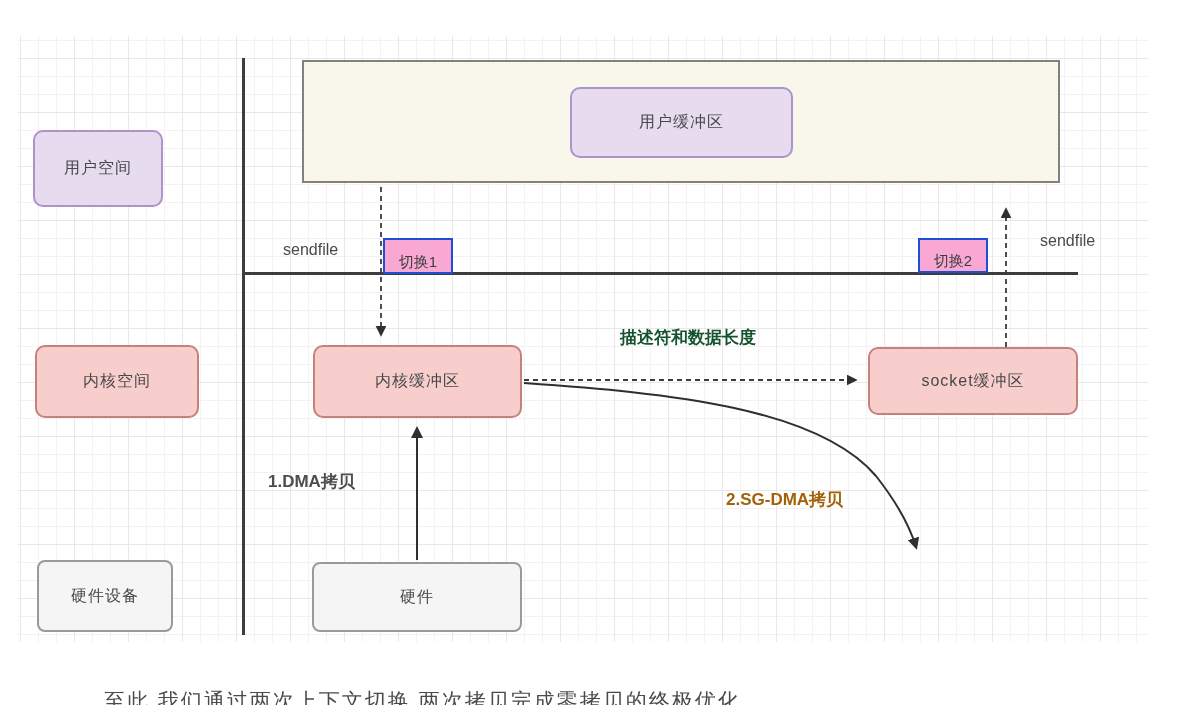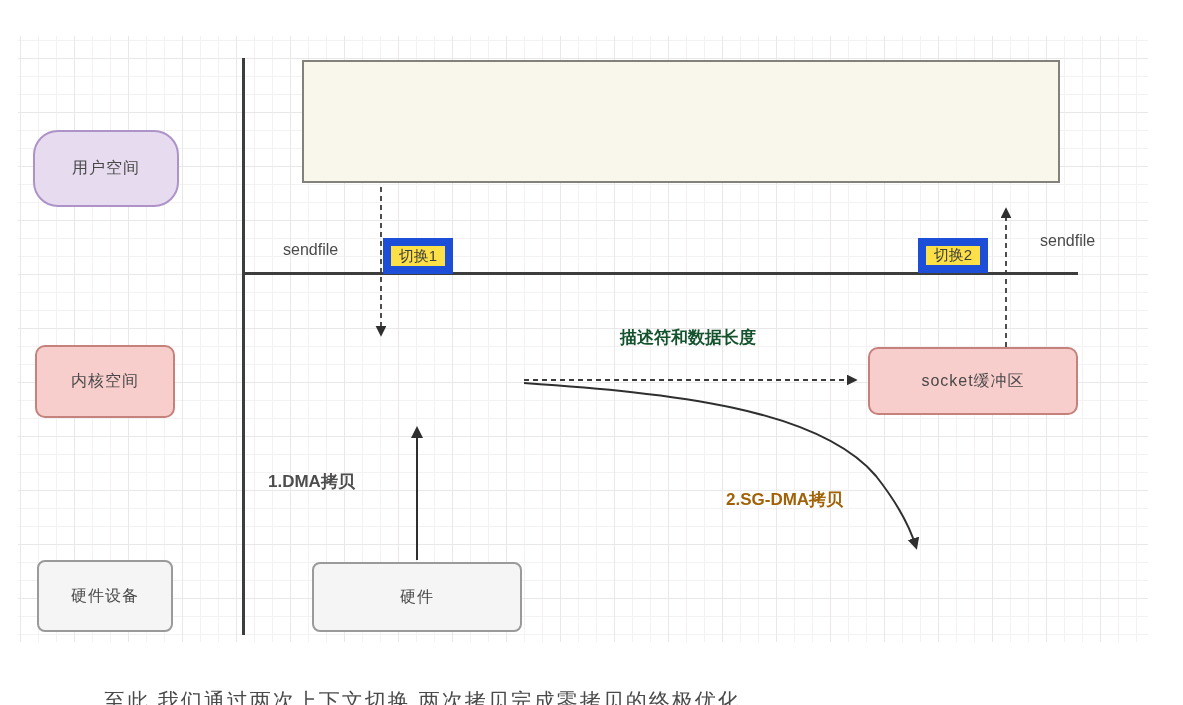--- a/index.html
+++ b/index.html
@@ -34,32 +34,32 @@
   .node {
     position:absolute; display:flex; align-items:center; justify-content:center;
     font-size:16px; color:#484848; border-radius:10px; border:2px solid;
     letter-spacing:1px;
   }
   .purple { background:#e7dcef; border-color:#ad93c8; }
   .pink   { background:#f8cecc; border-color:#c5817c; }
   .gray   { background:#f5f5f5; border-color:#9a9a9a; border-radius:8px; }
 
   .user-buffer    { left:570px; top:87px;  width:223px; height:71px; }
-  .lane-user      { left:33px;  top:130px; width:146px; height:77px;border-radius:25px; }
-  .lane-kernel    { left:35px;  top:345px; width:140px; height:73px; }
+  .lane-user      { left:33px;  top:130px; width:130px; height:77px; }
+  .lane-kernel    { left:35px;  top:345px; width:164px; height:73px; }
   .lane-hardware  { left:37px;  top:560px; width:136px; height:72px; }
   .kernel-buffer  { left:313px; top:345px; width:209px; height:73px; }
   .socket-buffer  { left:868px; top:347px; width:210px; height:68px; }
   .hw-box         { left:312px; top:562px; width:210px; height:70px; }
   .nic-box        { left:870px; top:560px; width:207px; height:72px; }
 
   
   .switch {
-    position:absolute; display:flex; align-items:center; justify-content:center;
-    background:#fde047; border:8px solid #1d4ed8; font-size:15px; color:#3e3e3e;
+    position:absolute; display:flex; align-items:flex-end; justify-content:center;
+    background:#f9a8d4; border:2px solid #1d4ed8; font-size:15px; color:#3e3e3e;
   }
   .switch1 { left:383px; top:238px; width:70px; height:36px; }
   .switch2 { left:918px; top:238px; width:70px; height:35px; }
 
   
   .lbl { position:absolute; font-size:16px; color:#4a4a4a; white-space:nowrap; }
   .sendfile-left  { left:283px;  top:241px; }
   .sendfile-right { left:1040px; top:232px; }
   .descriptor     { left:620px;  top:326px; font-size:17px; font-weight:600; color:#14532d; }
   .dma-copy       { left:268px;  top:470px; font-size:17px; font-weight:700; color:#4d4d4d; }
@@ -106,20 +106,26 @@
   <div class="node purple lane-user">
     <span>用户空间</span>
   </div>
   <div class="node pink lane-kernel">
     <span>内核空间</span>
   </div>
   <div class="node gray lane-hardware">
     <span>硬件设备</span>
   </div>
 
+  <div class="node purple user-buffer">
+    <span>用户缓冲区</span>
+  </div>
+  <div class="node pink kernel-buffer">
+    <span>内核缓冲区</span>
+  </div>
   <div class="node gray hw-box">
     <span>硬件</span>
   </div>
   <div class="node pink socket-buffer">
     <span>socket缓冲区</span>
   </div>
 
   <div class="switch switch1">
     <span>切换1</span>
   </div>

